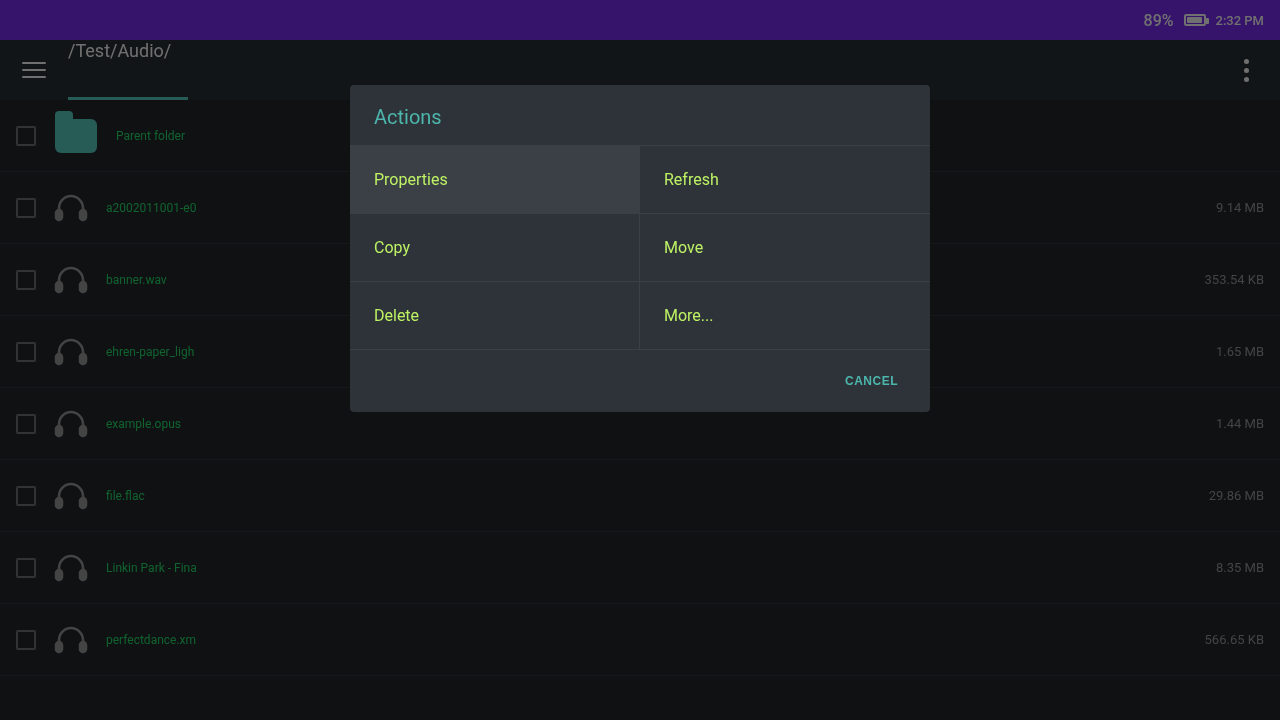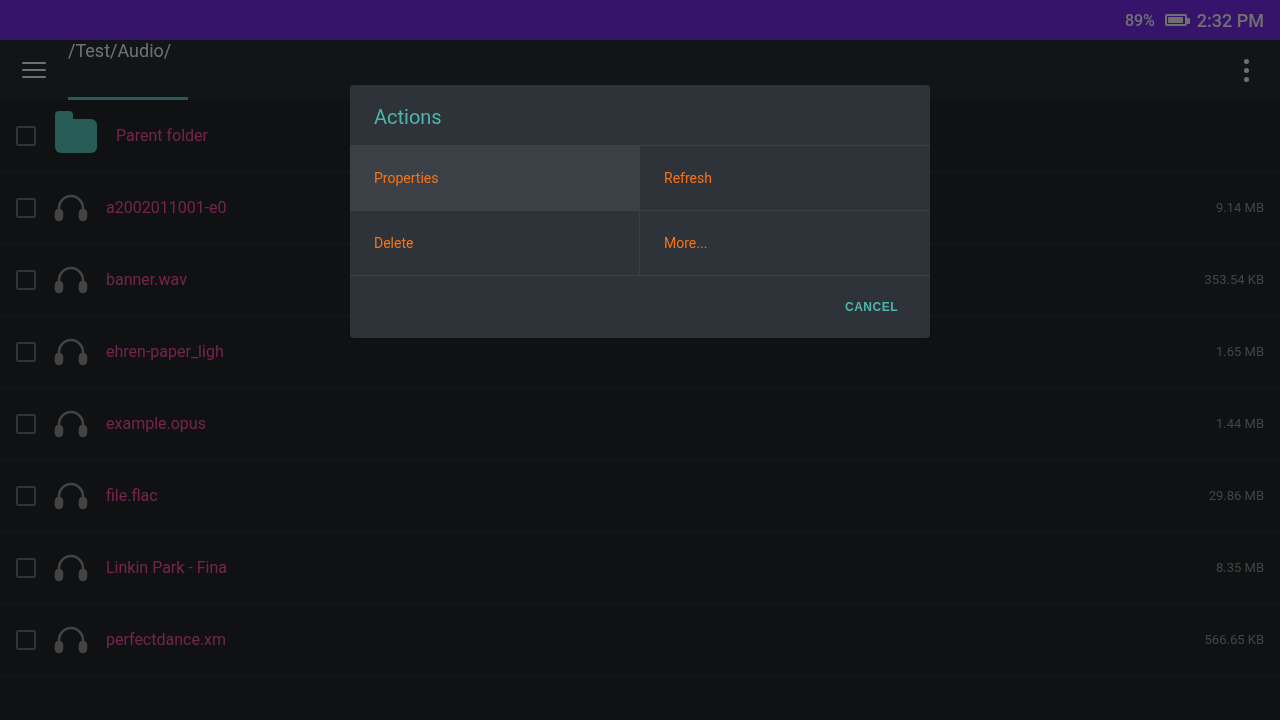--- a/index.html
+++ b/index.html
@@ -54,21 +54,21 @@
     .battery-fill {
       position: absolute;
       left: 1px;
       top: 1px;
       bottom: 1px;
       width: 85%;
       background: #e0e0e0;
       border-radius: 1px;
     }
     .status-time {
-      font-size: 18px;
+      font-size: 13px;
       color: #e0e0e0;
       font-weight: 500;
     }
 
     
     .toolbar {
       position: absolute;
       top: 40px;
       left: 0;
       right: 0;
@@ -187,22 +187,22 @@
     }
     .headphone-svg {
       width: 36px;
       height: 36px;
       fill: none;
       stroke: #888;
       stroke-width: 2.5;
     }
     .file-name {
       flex: 1;
-      font-size: 16px;
-      color: #ec4899;
+      font-size: 12px;
+      color: #22c55e;
       white-space: nowrap;
       overflow: hidden;
       text-overflow: ellipsis;
     }
     .file-size {
       font-size: 13px;
       color: #888;
       flex-shrink: 0;
     }
 
@@ -234,22 +234,22 @@
       color: #4db6ac;
       font-weight: 400;
     }
     .dialog-grid {
       display: grid;
       grid-template-columns: 1fr 1fr;
       border-top: 1px solid #3a4045;
     }
     .dialog-item {
       padding: 24px 24px;
-      font-size: 14px;
-      color: #f97316;
+      font-size: 16px;
+      color: #bef264;
       cursor: pointer;
       display: flex;
       align-items: center;
       border-bottom: 1px solid #3a4045;
     }
     .dialog-item:nth-child(odd) {
       border-right: 1px solid #3a4045;
     }
     .dialog-item.highlighted {
       background: #3a4045;
@@ -407,20 +407,26 @@
 <div class="actions-dialog">
   <div class="dialog-title">Actions</div>
   <div class="dialog-grid">
     <div class="dialog-item highlighted">
       <span>Properties</span>
     </div>
     <div class="dialog-item">
       <span>Refresh</span>
     </div>
     <div class="dialog-item">
+      <span>Copy</span>
+    </div>
+    <div class="dialog-item">
+      <span>Move</span>
+    </div>
+    <div class="dialog-item">
       <span>Delete</span>
     </div>
     <div class="dialog-item">
       <span>More...</span>
     </div>
   </div>
   <div class="dialog-footer">
     <button class="cancel-btn">CANCEL</button>
   </div>
 </div>

